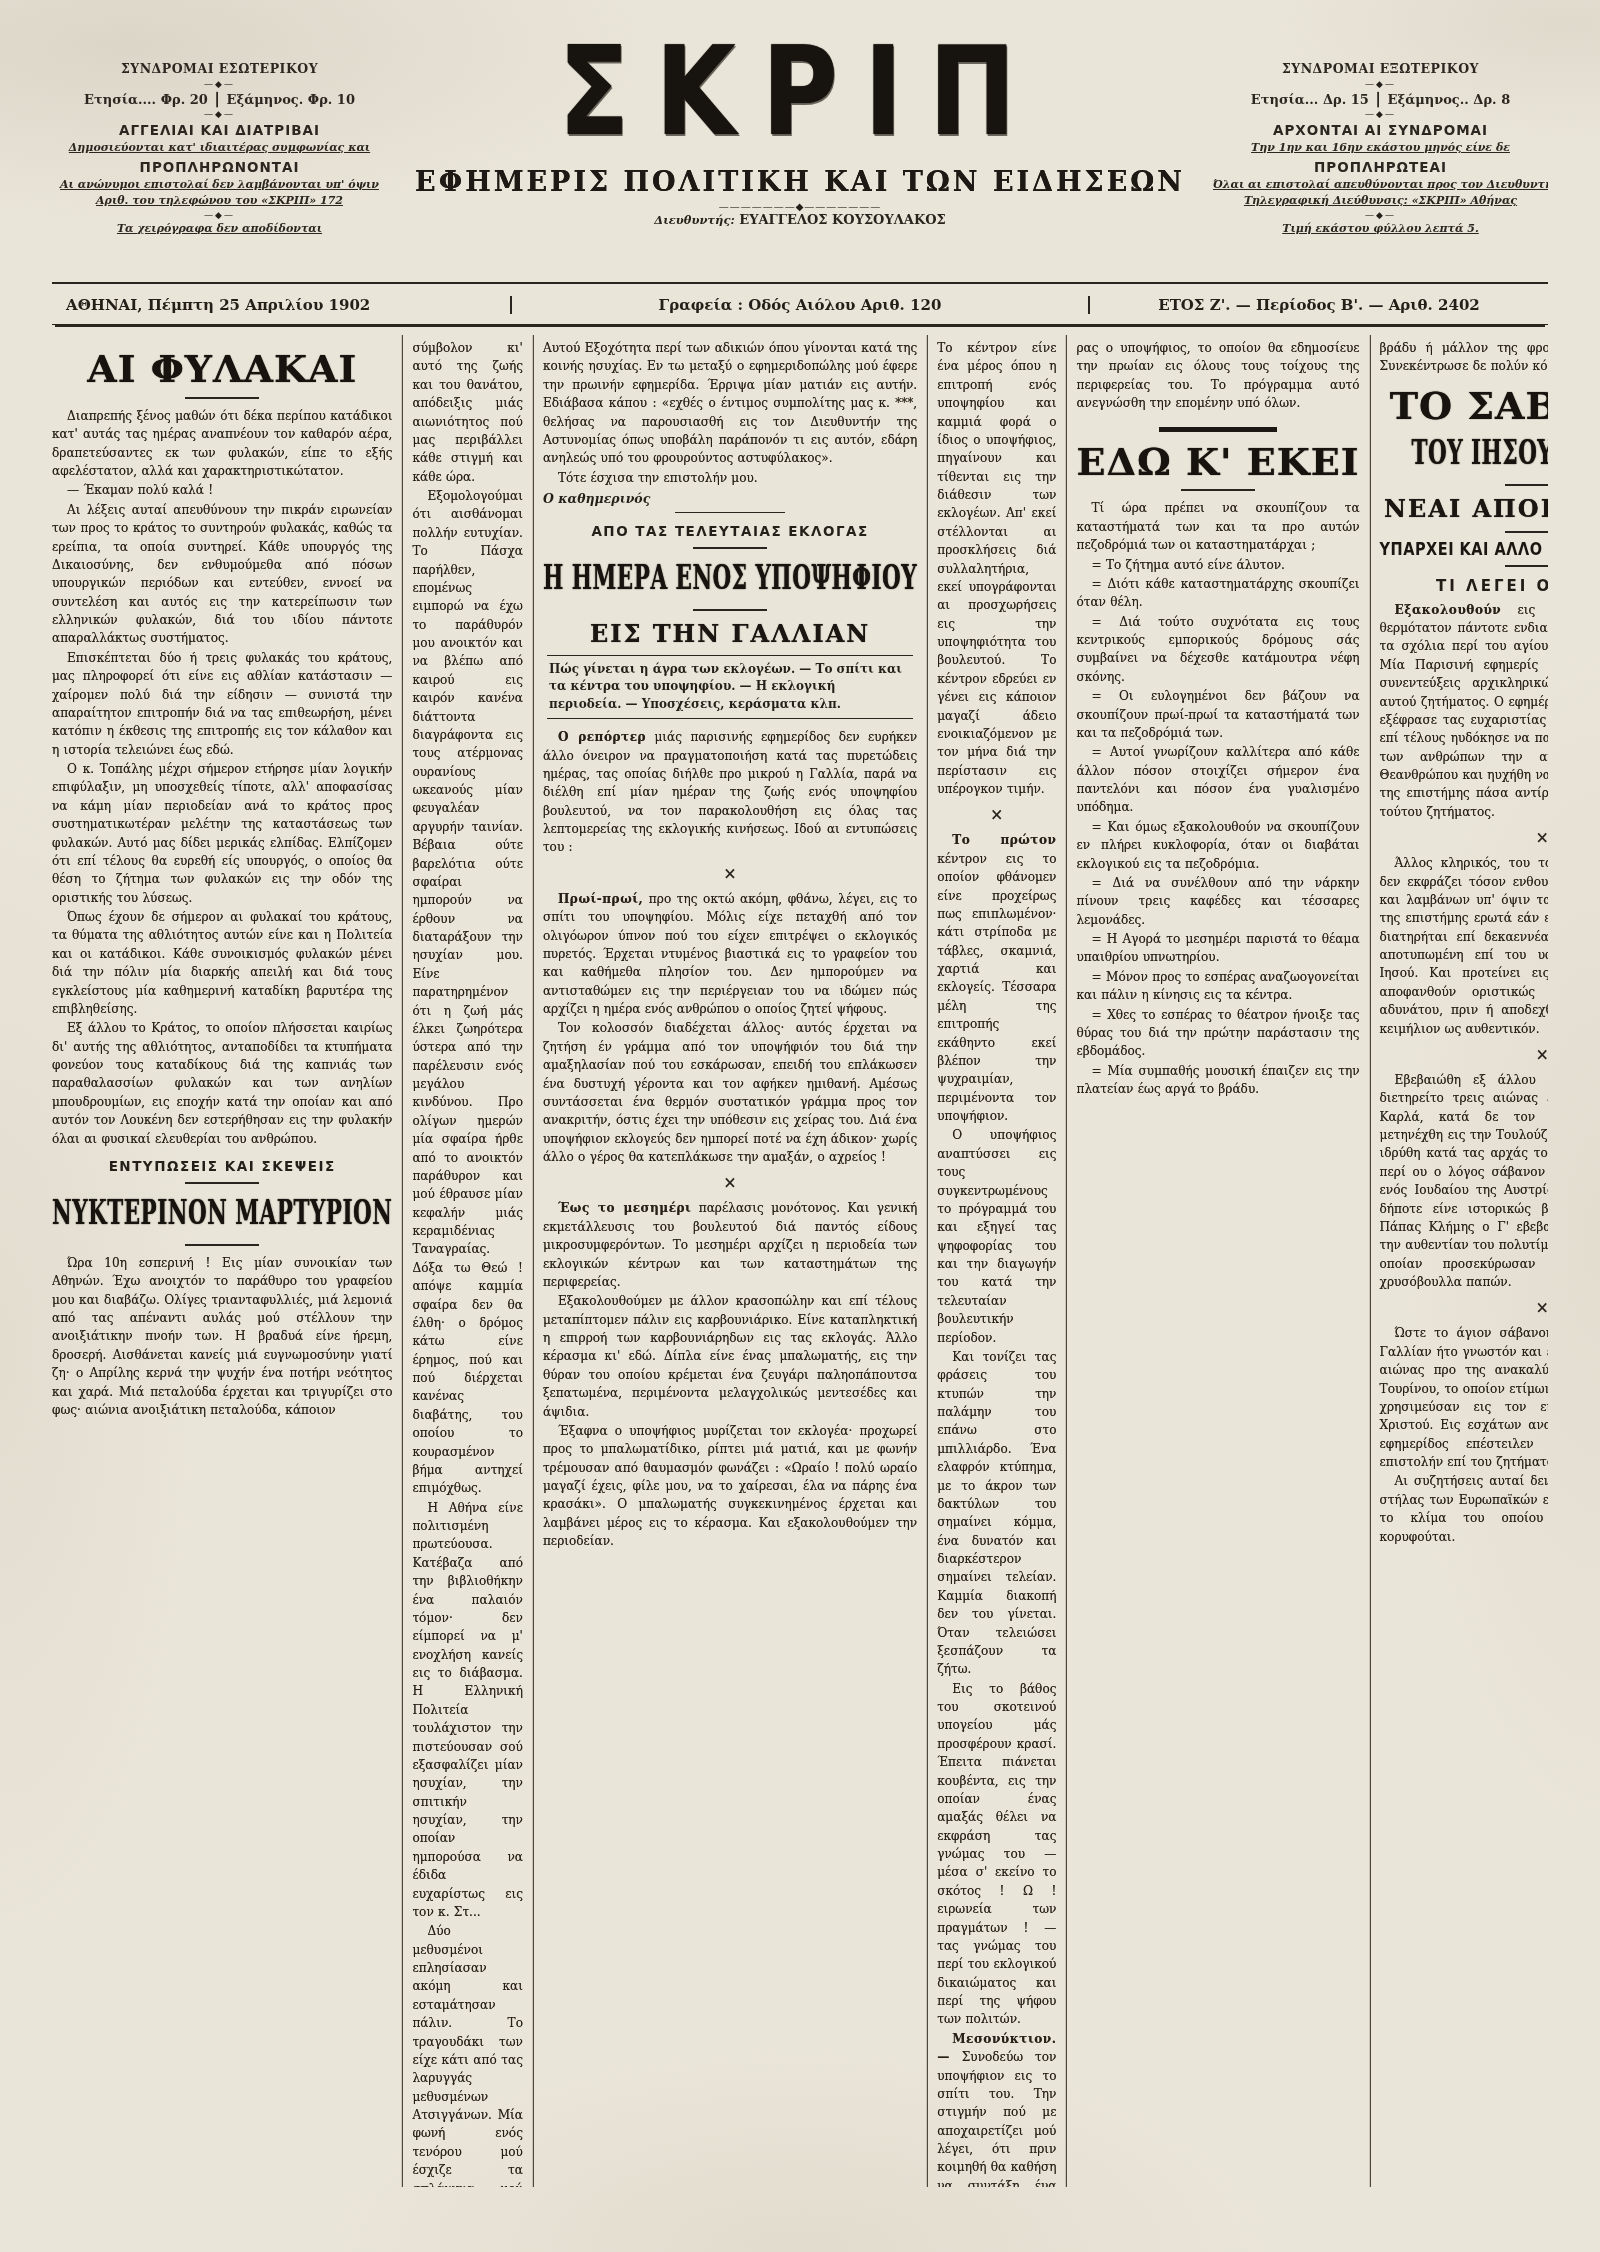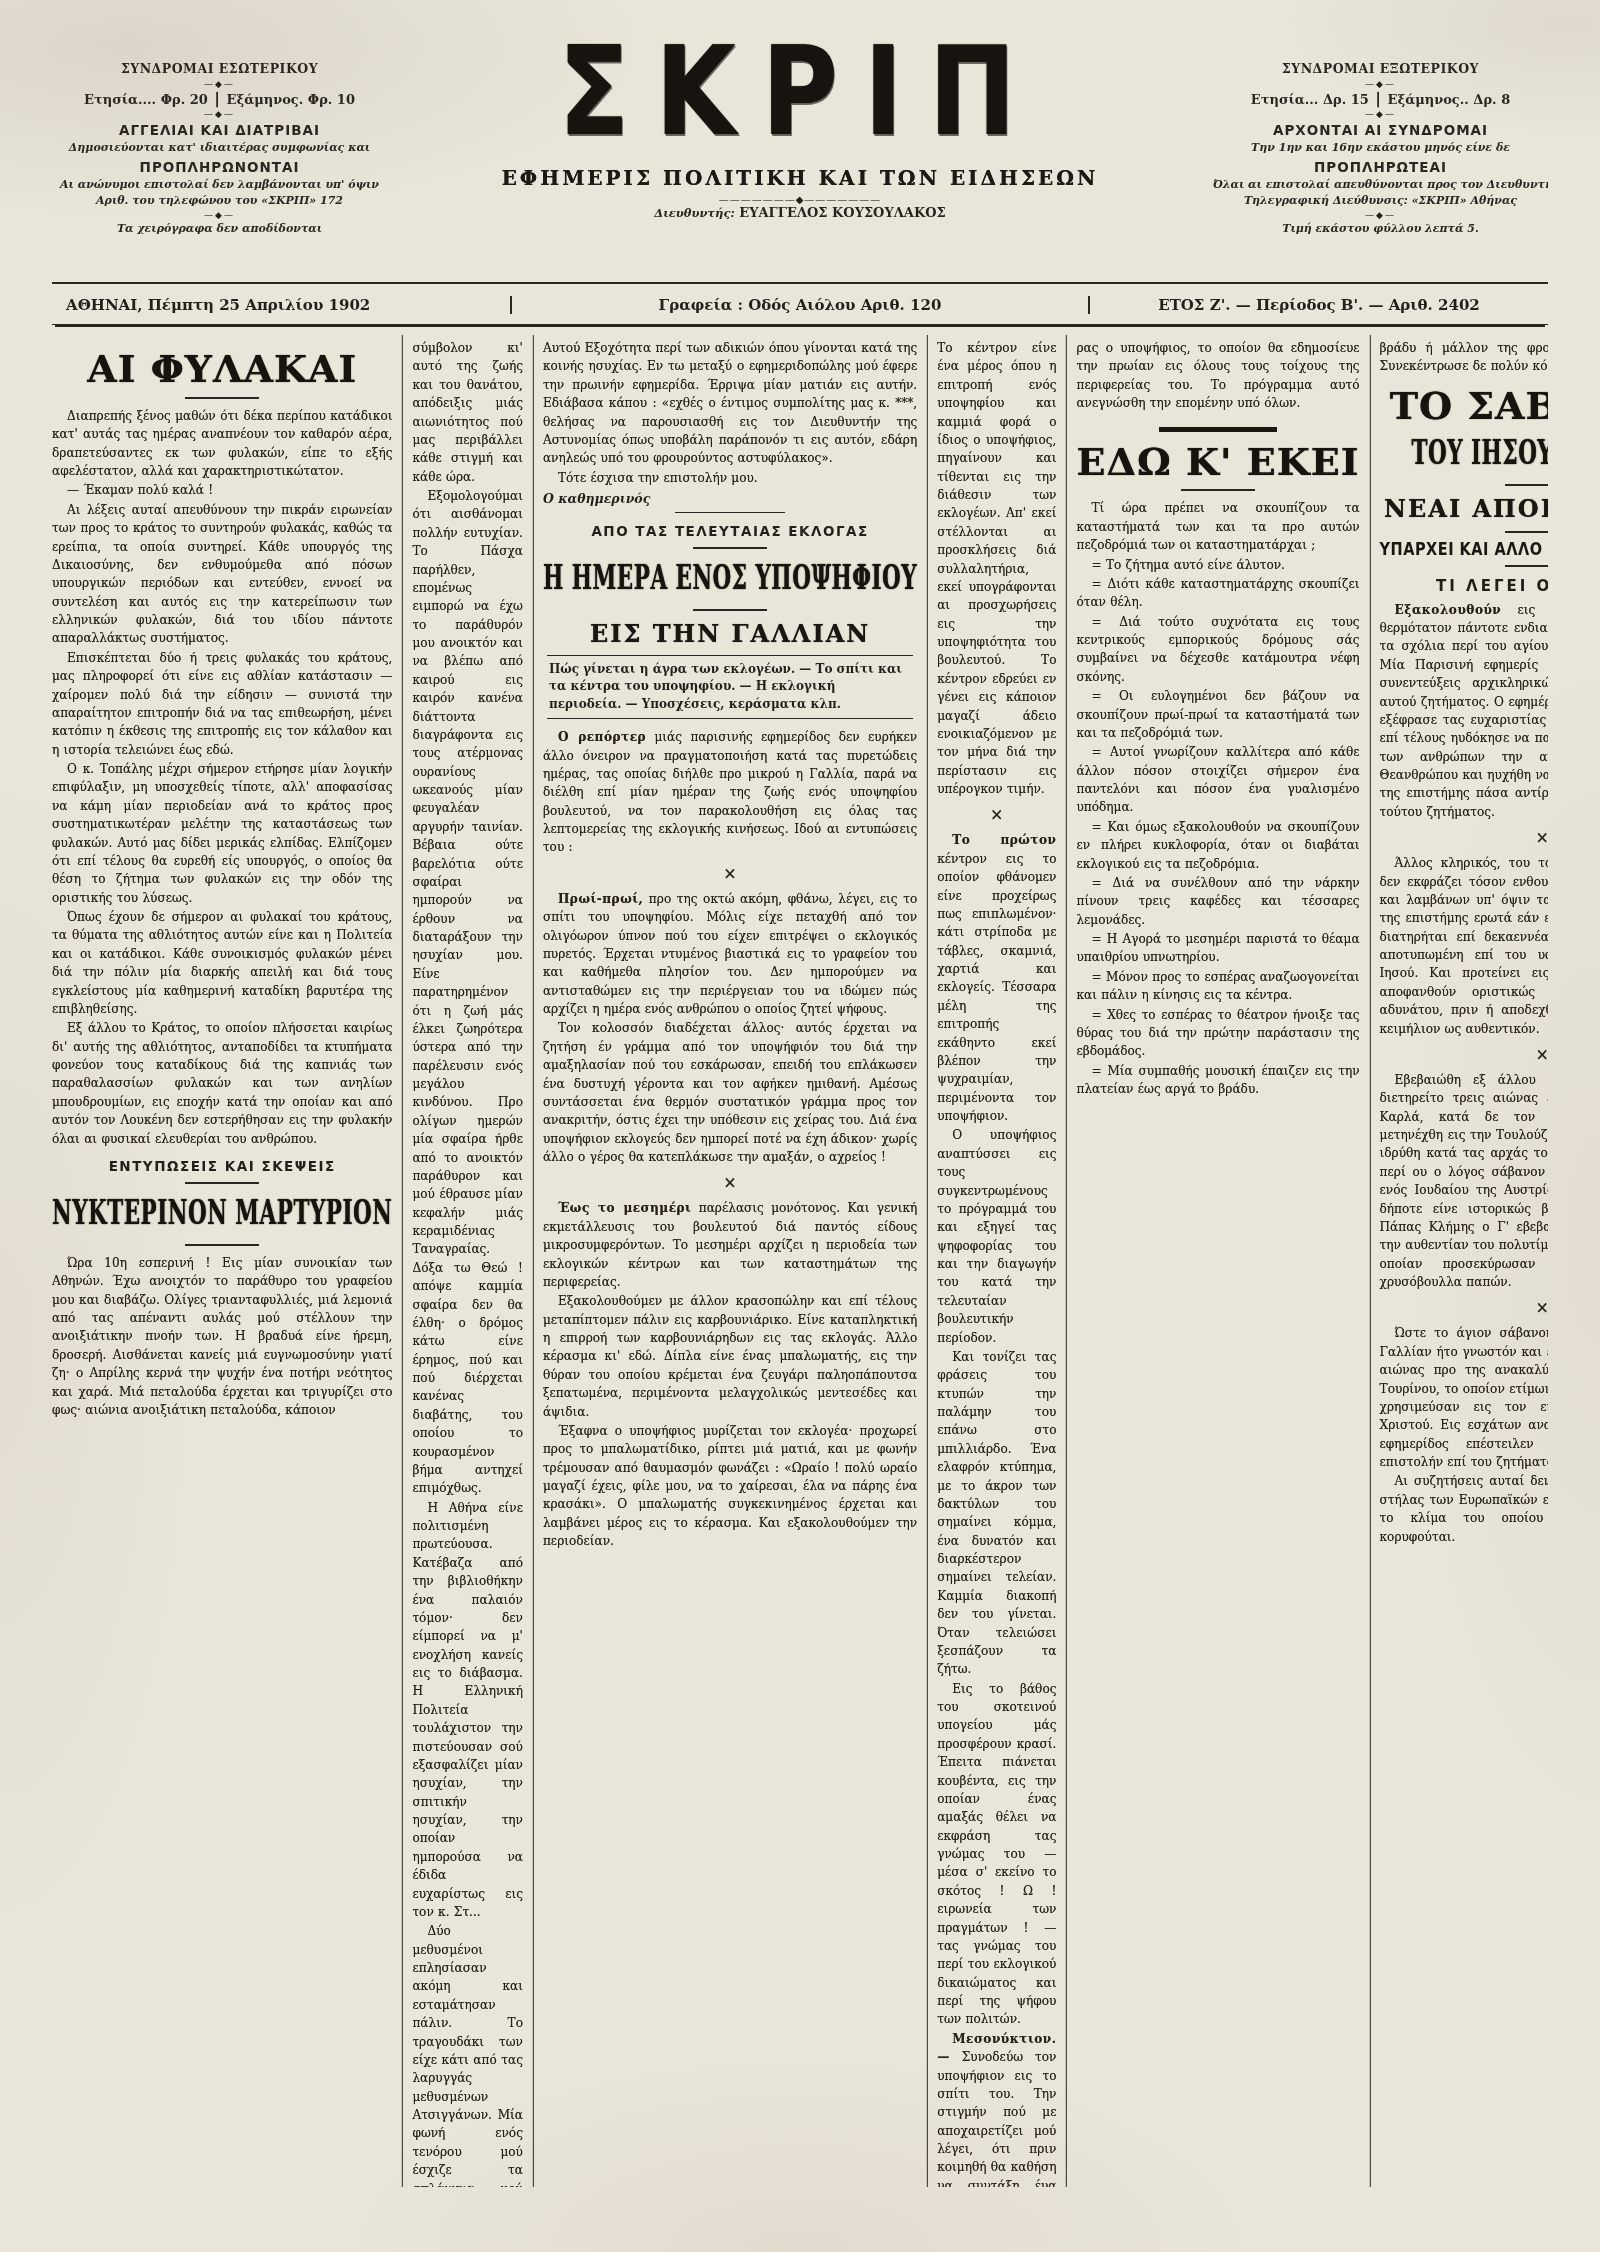--- a/index.html
+++ b/index.html
@@ -13,28 +13,28 @@
       radial-gradient(ellipse 300px 900px at 0% 60%, rgba(100,88,66,.06), transparent 70%),
       radial-gradient(ellipse 300px 900px at 100% 55%, rgba(100,88,66,.06), transparent 70%),
       #e9e5d8;}
   .inner{position:relative;padding:26px 52px 0;color:#241f19;}
   
   .head{display:grid;grid-template-columns:335px 1fr 335px;align-items:start;min-height:252px;}
   .infobox{margin-top:34px;font-size:11.5px;line-height:1.5;text-align:center;color:#2b2620;}
   .infobox .ln{white-space:nowrap;overflow:hidden;}
   .infobox .caps{font-weight:bold;font-size:13.5px;letter-spacing:1px;font-family:"DejaVu Sans",sans-serif;}
   .infobox .caps2{font-weight:bold;font-size:12.5px;letter-spacing:.5px;}
-  .infobox .it{font-style:italic;font-weight:bold;font-size:11px;}
+  .infobox .it{font-style:italic;font-weight:bold;font-size:11px;text-decoration:underline;}
   .infobox .price{font-weight:bold;font-size:13px;}
   .infobox .orn{color:#241f19;font-size:9px;letter-spacing:2px;line-height:1.2;}
   .mast{ text-align:center;}
   .mast .title{font-family:"DejaVu Sans",sans-serif;font-weight:bold;font-size:104px;line-height:1;
       letter-spacing:26px;margin-top:14px;display:inline-block;transform:scaleY(1.18);
       color:#17130e;text-shadow:0 0 1px #17130e,1px 1px 0 rgba(23,19,14,.6);}
-  .mast .subtitle{font-weight:bold;font-size:20px;letter-spacing:3px;margin-top:22px;color:#1d1914;
+  .mast .subtitle{font-weight:bold;font-size:27px;letter-spacing:3px;margin-top:22px;color:#1d1914;
       font-family:"DejaVu Serif",serif;text-shadow:0 0 .5px #1d1914;}
   .mast .orn{font-size:10px;letter-spacing:1px;margin-top:4px;color:#241f19;}
   .mast .director{font-size:13px;margin-top:0;font-weight:bold;color:#28231d;}
   .mast .director .dl{font-style:italic;font-size:11.5px;}
   
   .datebar{margin-top:4px;border-top:2px solid #2a251e;border-bottom:1px solid #2a251e;
       box-shadow:0 5px 0 -3px #2a251e; display:flex;align-items:center;
       font-weight:bold;font-size:15px;padding:12px 0 10px;color:#241f19;}
   .datebar .cell{padding:0 14px;}
   .datebar .c1{flex:0 0 430px;}

